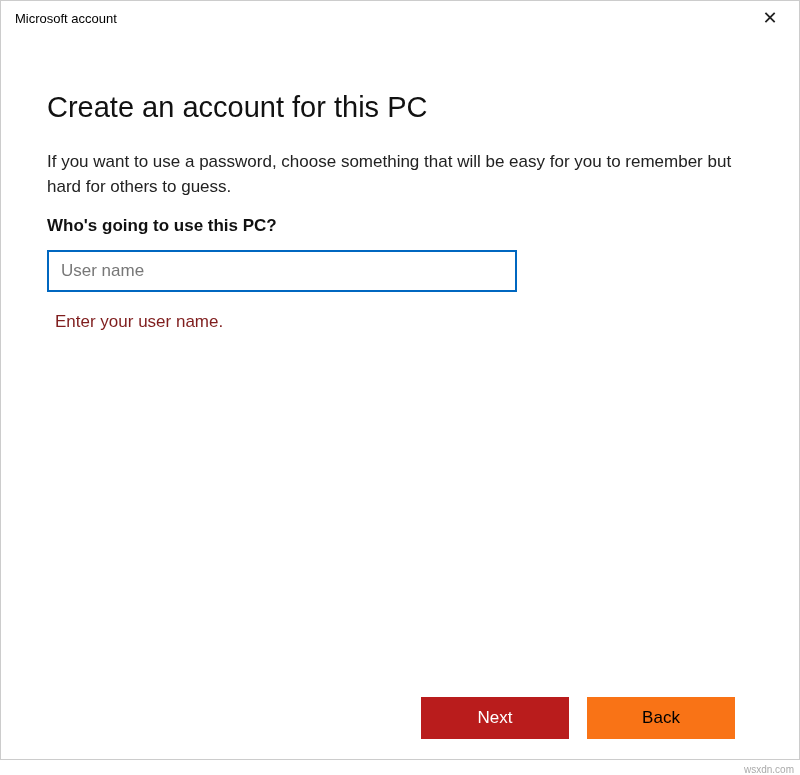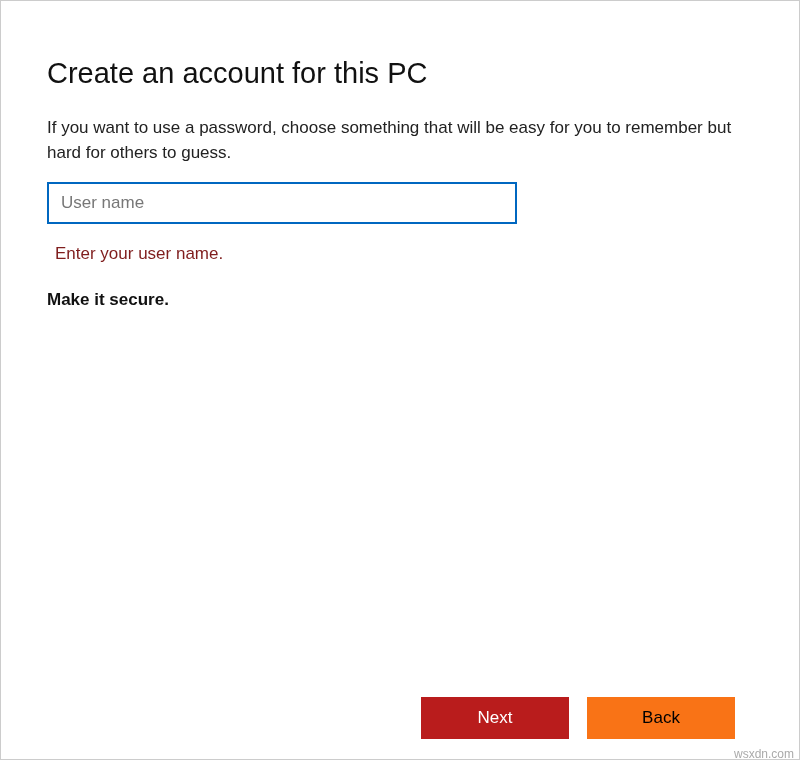--- a/index.html
+++ b/index.html
@@ -110,46 +110,52 @@
     .btn-primary {
       background: #b91c1c;
       color: #fff;
     }
     .btn-secondary {
       background: #f97316;
       color: #000;
     }
     .watermark {
       position: absolute;
-      bottom: 14px;
+      bottom: 0;
       right: 6px;
-      font-size: 12px;
+      font-size: 10px;
       color: #aaa;
     }
   </style>
 </head>
 <body>
 
 <div class="window">
 
+  <div class="titlebar">
+    <span>Microsoft account</span>
+    <div class="close-btn">
+      <span>✕</span>
+    </div>
+  </div>
 
   <div class="content">
 
     <h1 class="heading">Create an account for this PC</h1>
 
     <p class="description">If you want to use a password, choose something that will be easy for you to remember but hard for others to guess.</p>
 
+    <div class="section-label">Who's going to use this PC?</div>
 
     <div class="field-wrap">
       <input type="text" class="text-field focused" placeholder="User name" style="">
     </div>
 
     <div class="error-text">Enter your user name.</div>
 
-    <div class="section-label">Make it secure.</div>
 
 
 
     <div style="flex:1"></div>
 
     <div class="button-bar">
       <button class="btn btn-primary">Next</button>
       <button class="btn btn-secondary">Back</button>
     </div>
 

